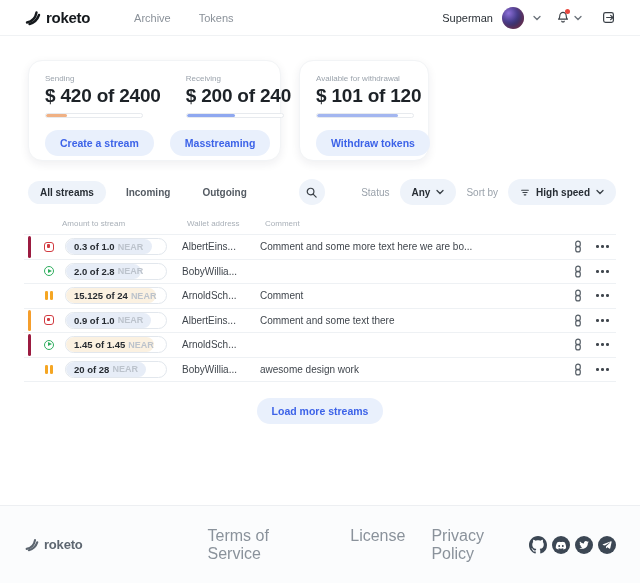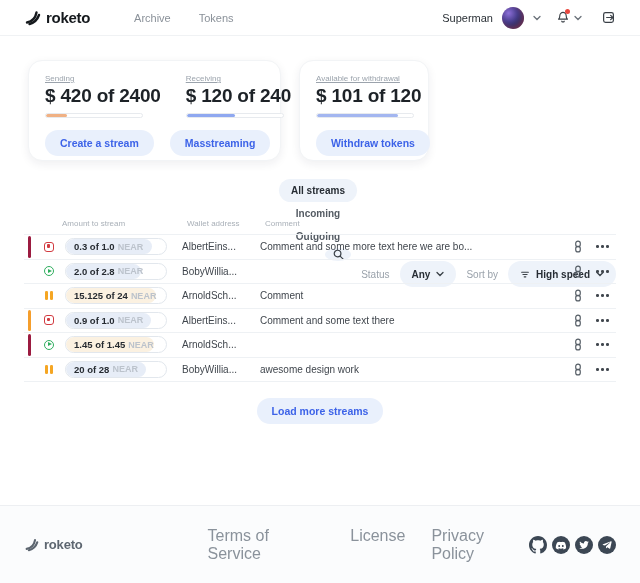--- a/index.html
+++ b/index.html
@@ -23,28 +23,28 @@
   .chev { display:inline-flex; cursor:pointer; }
   .bell-wrap { position:relative; display:flex; align-items:center; gap:4px; cursor:pointer; margin-left:6px;}
   .bell-dot { position:absolute; top:-1px; left:9px; width:5px; height:5px; border-radius:50%; background:#e8483f; }
   .signout { margin-left:10px; display:flex; cursor:pointer; }
   
   .cards { display:flex; gap:18px; margin:24px 20px 0 28px; flex-shrink:0;}
   .card { background:#fff; border:1px solid #f2f4f6; border-radius:14px; box-shadow:0 3px 10px rgba(25,35,55,.07); padding:13px 16px 14px; height:101px; }
   .card-main { width:253px; }
   .card-side { width:130px; }
   .stats { display:flex; gap:25px; }
-  .stat-label { font-size:8px; color:#9ba3ac; margin-bottom:2px; white-space:nowrap;text-decoration:underline;}
+  .stat-label { font-size:8px; color:#9ba3ac; margin-bottom:2px; white-space:nowrap;}
   .stat-value { font-size:19px; font-weight:600; color:#1d2227; letter-spacing:-0.2px; white-space:nowrap;}
   .pbar { margin-top:6px; width:98px; height:5px; border:1px solid #e7eaee; border-radius:3px; background:#fff; overflow:hidden; }
   .pbar .fill { height:100%; border-radius:3px; }
   .card-btns { display:flex; gap:16px; margin-top:12px; }
   .pill-btn { border:none; background:#e9f0fc; color:#3d63e8; font-family:inherit; font-size:10.5px; font-weight:700; height:26px; padding:0 15px; border-radius:13px; cursor:pointer; white-space:nowrap;}
   
-  .filters { display:flex; align-items:center; margin:18px 24px 0 28px; height:26px; flex-shrink:0;flex-direction:column;}
+  .filters { display:flex; align-items:center; margin:18px 24px 0 28px; height:26px; flex-shrink:0;}
   .ftab { font-size:10px; font-weight:600; color:#545b63; padding:6px 12px; border-radius:14px; cursor:pointer; margin-right:8px; background:transparent;}
   .ftab.active { background:#eef3fa; color:#272d34; }
   .search-btn { width:26px; height:26px; border-radius:50%; background:#eef3fa; display:flex; align-items:center; justify-content:center; margin-left:32px; cursor:pointer; }
   .filters-right { margin-left:auto; display:flex; align-items:center; gap:10px; }
   .f-label { font-size:10px; color:#9aa2ab; }
   .select-pill { display:flex; align-items:center; gap:6px; background:#eef3fa; border-radius:14px; height:26px; padding:0 12px; font-size:10px; font-weight:700; color:#272d34; cursor:pointer; }
   
   .table { margin:14px 24px 0; flex-shrink:0;}
   .thead { display:flex; align-items:flex-end; font-size:8px; color:#a9b0b8; padding-bottom:6px; border-bottom:1px solid #eef1f4; }
   .th-amount { margin-left:38px; width:110px; }
@@ -135,21 +135,21 @@
     <div class="stats">
       <div>
         <div class="stat-label">Sending</div>
         <div class="stat-value">$ 420 of 2400</div>
         <div class="pbar">
             <div class="fill" id="bar-sending" style="width: 22%; background: rgb(240, 177, 132);"></div>
           </div>
       </div>
       <div>
         <div class="stat-label">Receiving</div>
-        <div class="stat-value">$ 120 of 240</div>
+        <div class="stat-value">$ 200 of 240</div>
         <div class="pbar">
             <div class="fill" id="bar-receiving" style="width: 50%; background: rgb(143, 168, 240);"></div>
           </div>
       </div>
     </div>
     <div class="card-btns">
       <button class="pill-btn">Create a stream</button>
       <button class="pill-btn">Masstreaming</button>
     </div>
   </div>

